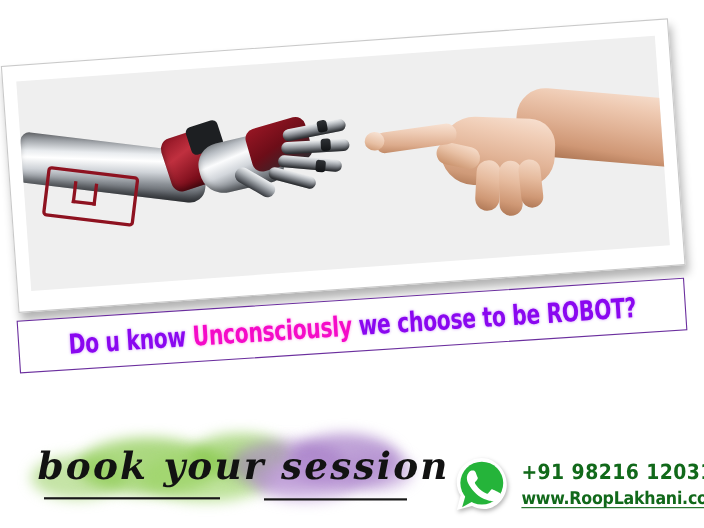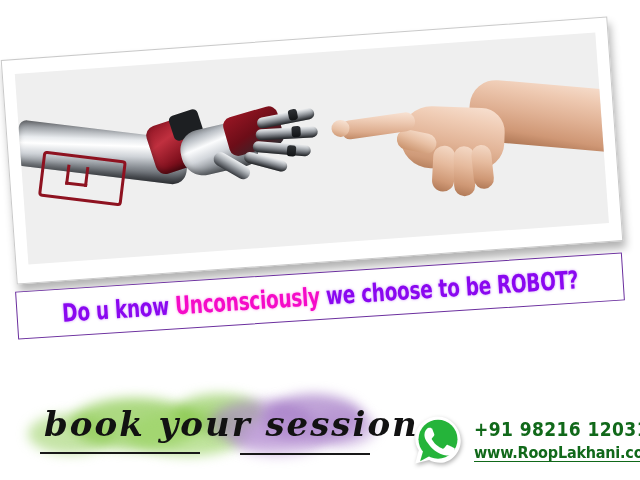--- a/index.html
+++ b/index.html
@@ -222,21 +222,21 @@
   .g3 { left: 104px; top: 18px; width: 120px; height: 46px; background: rgba(158,212,104,0.66); }
   .g4 { left: 150px; top: 2px;  width: 90px;  height: 40px; background: rgba(134,198,74,0.62); }
   .p1 { left: 186px; top: 8px;  width: 104px; height: 46px; background: rgba(172,132,204,0.62); }
   .p2 { left: 238px; top: 2px;  width: 102px; height: 50px; background: rgba(160,118,196,0.68); }
   .p3 { left: 206px; top: 26px; width: 96px;  height: 38px; background: rgba(186,150,214,0.55); }
   .p4 { left: 286px; top: 18px; width: 66px;  height: 36px; background: rgba(178,140,208,0.50); }
 
   
   .cta-script {
     position: absolute;
-    left: 44px;
+    left: 34px;
     top: 404px;
     width: 340px;
     font-family: "DejaVu Serif", "Liberation Serif", serif;
     font-style: italic;
     font-size: 34px;
     font-weight: bold;
     color: #121212;
     letter-spacing: 2px;
     white-space: nowrap;
   }

